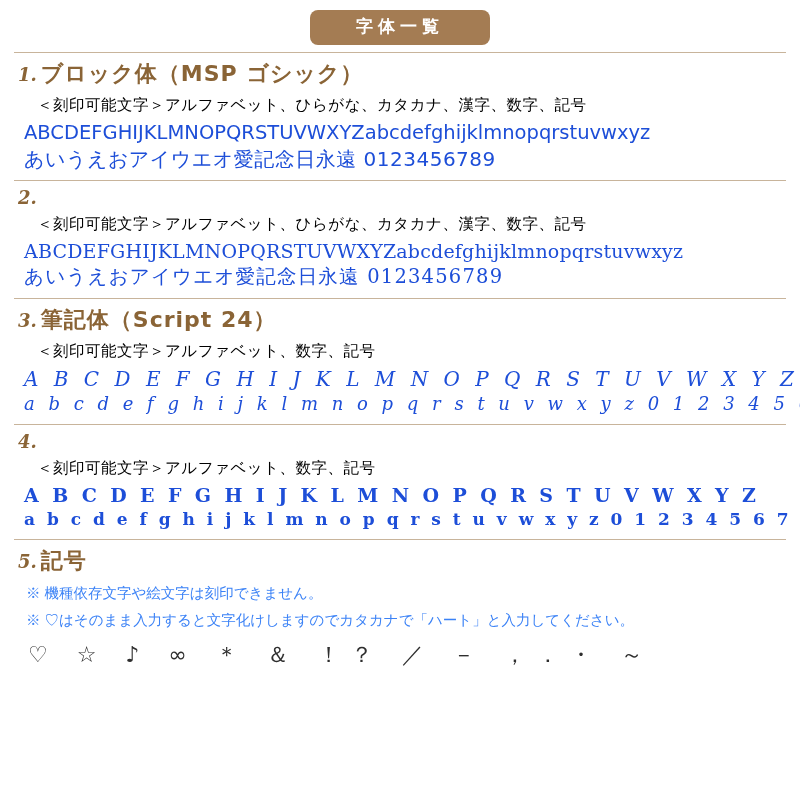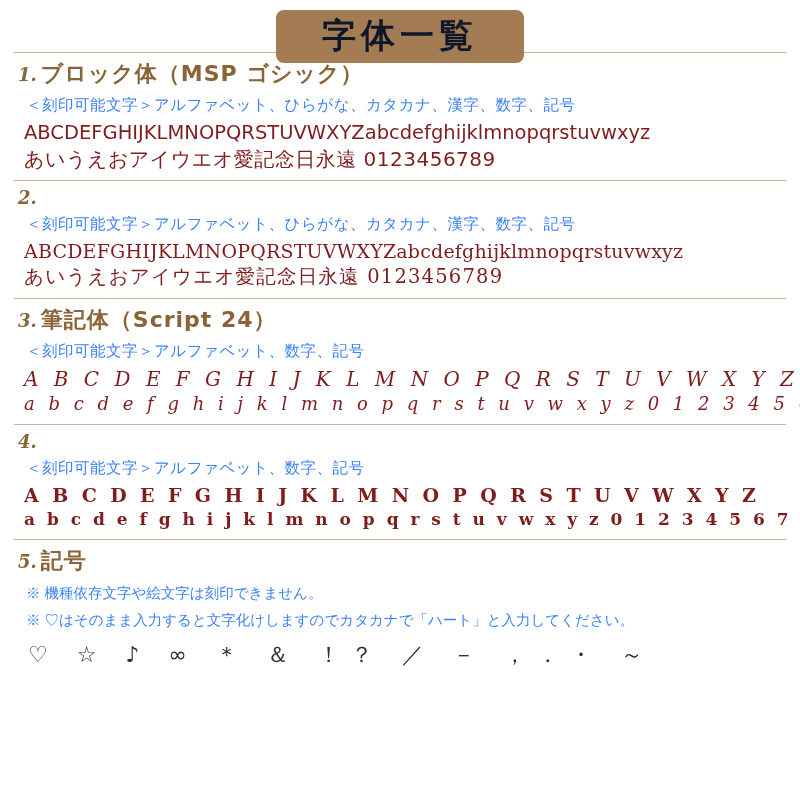--- a/index.html
+++ b/index.html
@@ -27,24 +27,24 @@
   .title-wrap {
     display: flex;
     justify-content: center;
     align-items: flex-start;
     padding-top: 10px;
     height: 52px;
     box-sizing: border-box;
   }
   .title-pill {
     background: #a47c53;
-    color: #0f172a;
+    color: #ffffff;
     border-radius: 8px;
     padding: 7px 46px 9px 46px;
-    font-size: 34px;
+    font-size: 17px;
     letter-spacing: 5px;
     font-weight: 700;
     line-height: 1.1;
     font-family: "DejaVu Sans", "Liberation Sans", sans-serif;
   }
 
   
   .section {
     border-top: 1px solid #c8b49b;
     padding: 0;
@@ -73,29 +73,30 @@
     font-family: "DejaVu Sans", "Liberation Sans", sans-serif;
     font-weight: 700;
     letter-spacing: 1px;
   }
 
   .sec-body {
     padding: 0 6px 8px 10px;
   }
 
   .avail {
-    color: #3b82f6;
+    color: #000000;
     font-size: 15.5px;
     letter-spacing: 0.5px;
     padding: 2px 0 4px 2px;
     font-family: "DejaVu Sans", "Liberation Sans", sans-serif;
+    margin-left: 11px;
   }
 
   .specimen {
-    color: #7f1d1d;
+    color: #1d4ed8;
     white-space: nowrap;
   }
   .spec-line { line-height: 1.32; }
 
   
   .f-gothic {
     font-family: "DejaVu Sans", "Liberation Sans", sans-serif;
     font-size: 19.5px;
     letter-spacing: 0px;
   }

